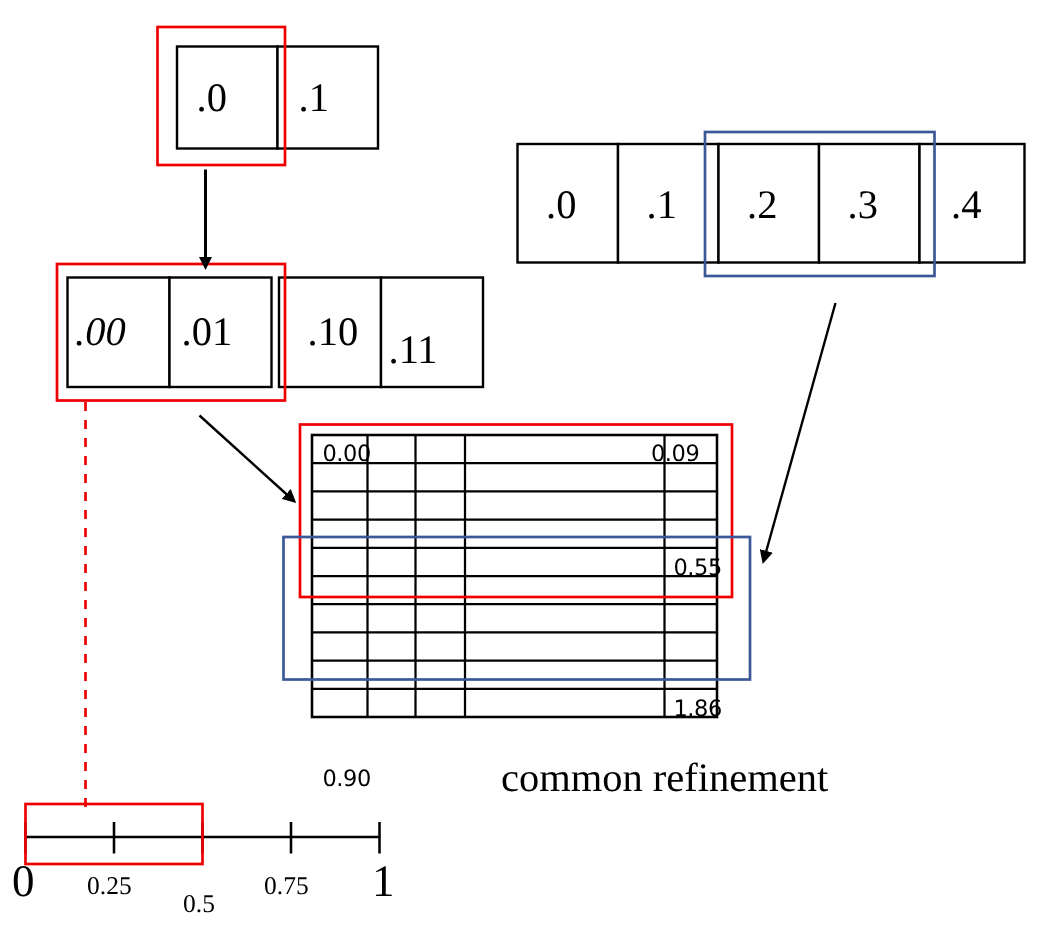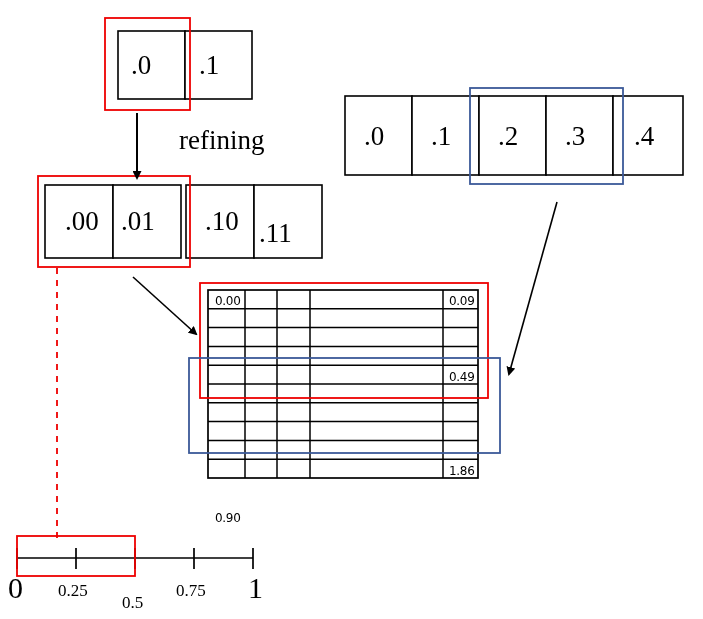--- a/index.html
+++ b/index.html
@@ -28,21 +28,21 @@
     color: #000000;
     white-space: nowrap;
     font-family: "Liberation Serif", "DejaVu Serif", serif;
   }
   .cell-label {
     font-size: 27px;
     line-height: 1;
   }
   .cell-label-grid {
     font-family: "DejaVu Sans", "Liberation Sans", sans-serif;
-    font-size: 12px;
+    font-size: 15px;
     line-height: 1;
     letter-spacing: -0.3px;
   }
   .caption {
     font-size: 27px;
     line-height: 1;
   }
   .axis-num-big {
     font-size: 30px;
     line-height: 1;
@@ -127,39 +127,39 @@
       <line x1="135" y1="548" x2="135" y2="569" stroke="#000000" stroke-width="1.7"></line>
       <line x1="194" y1="548" x2="194" y2="569" stroke="#000000" stroke-width="1.7"></line>
       <line x1="253" y1="548" x2="253" y2="569" stroke="#000000" stroke-width="1.7"></line>
     </g>
     <rect x="17" y="536" width="118" height="40" fill="none" stroke="#ee0000" stroke-width="1.8"></rect>
   </svg>
 
   <div class="lbl cell-label" style="left:131px; top:52px;">.0</div>
   <div class="lbl cell-label" style="left:199px; top:52px;">.1</div>
 
-  <div class="lbl caption" style="left:179px; top:127px;">refining</div>
 
   <div class="lbl cell-label" style="left:364px; top:123px;">.0</div>
   <div class="lbl cell-label" style="left:431px; top:123px;">.1</div>
   <div class="lbl cell-label" style="left:498px; top:123px;">.2</div>
   <div class="lbl cell-label" style="left:565px; top:123px;">.3</div>
   <div class="lbl cell-label" style="left:634px; top:123px;">.4</div>
 
-  <div class="lbl cell-label" style="left:65px; top:208px;">.00</div>
+  <div class="lbl cell-label" style="left:50px; top:208px;font-style:italic;">.00</div>
   <div class="lbl cell-label" style="left:121px; top:208px;">.01</div>
   <div class="lbl cell-label" style="left:205px; top:208px;">.10</div>
   <div class="lbl cell-label" style="left:259px; top:220px;">.11</div>
 
   <div class="lbl cell-label-grid" style="left:215px; top:295px;">0.00</div>
-  <div class="lbl cell-label-grid" style="left:449px; top:295px;">0.09</div>
-  <div class="lbl cell-label-grid" style="left:449px; top:371px;">0.49</div>
+  <div class="lbl cell-label-grid" style="left:434px; top:295px;">0.09</div>
+  <div class="lbl cell-label-grid" style="left:449px; top:371px;">0.55</div>
   <div class="lbl cell-label-grid" style="left:215px; top:465px;margin-top:47px;">0.90</div>
   <div class="lbl cell-label-grid" style="left:449px; top:465px;">1.86</div>
 
+  <div class="lbl caption" style="left:334px; top:505px;">common refinement</div>
 
   <div class="lbl axis-num-big" style="left:8px; top:573px;">0</div>
   <div class="lbl axis-num-small" style="left:58px; top:582px;">0.25</div>
   <div class="lbl axis-num-small" style="left:122px; top:582px;margin-top:12px;">0.5</div>
   <div class="lbl axis-num-small" style="left:176px; top:582px;">0.75</div>
   <div class="lbl axis-num-big" style="left:248px; top:573px;">1</div>
 
 </div>
 
 </body></html>

